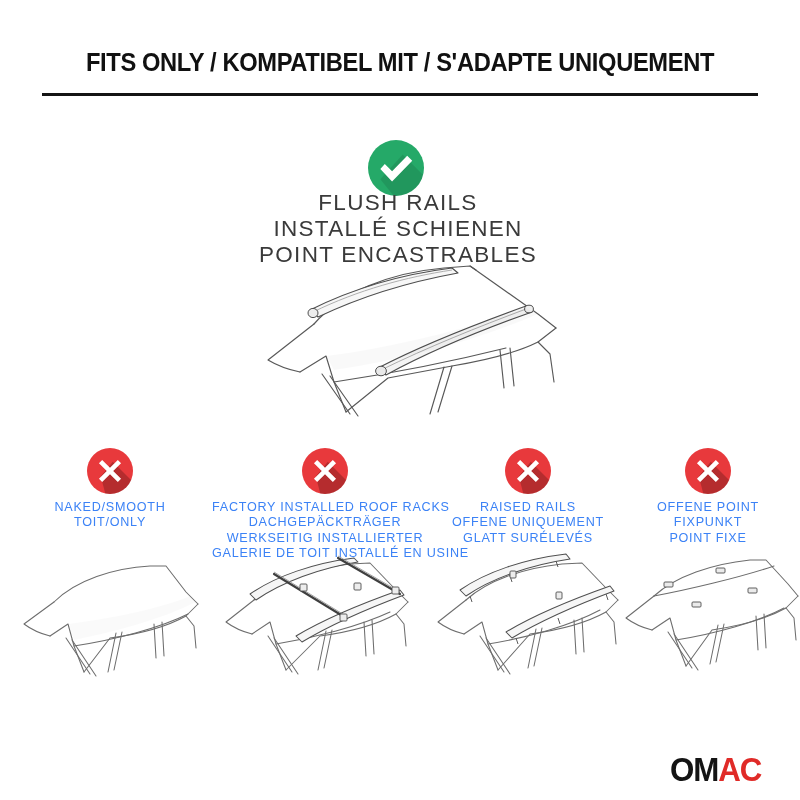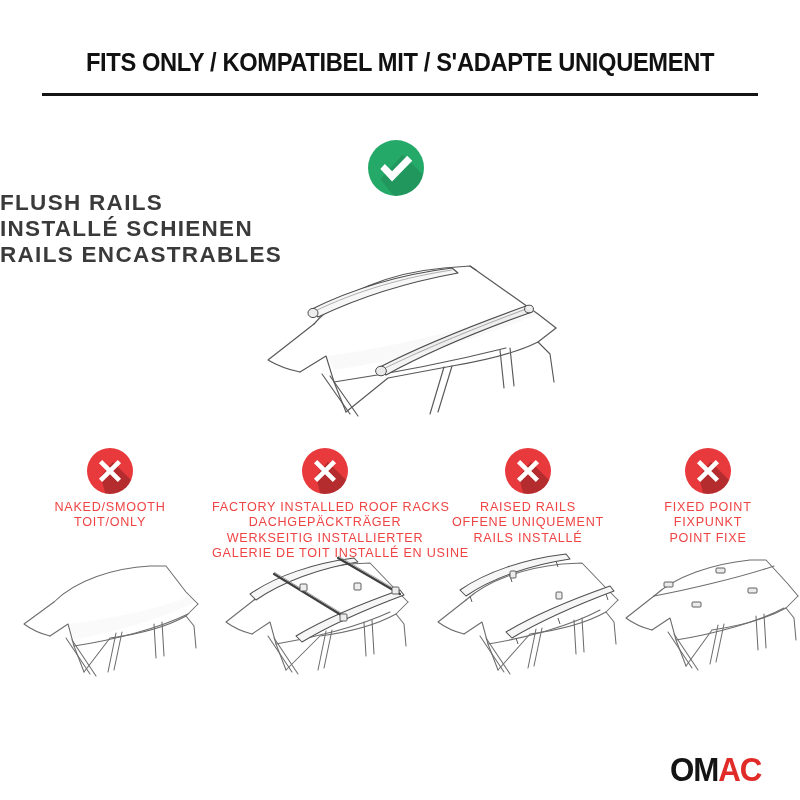--- a/index.html
+++ b/index.html
@@ -35,41 +35,40 @@
   
   .badge{position:relative;border-radius:50%;overflow:hidden;}
   .badge svg{position:absolute;top:0;left:0;width:100%;height:100%;}
 
   
   .hero-badge{
     position:absolute;left:368px;top:140px;width:56px;height:56px;
     background:#25a968;
   }
   .hero-text{
-    position:absolute;left:0;top:190px;width:796px;
+    position:absolute;left:0;top:190px;width:796px;text-align:center;
     color:#3a3a3a;
-    font-weight:bold;
   }
   .hero-text div{
     font-size:22.5px;
     letter-spacing:1.3px;
     line-height:26px;
     white-space:nowrap;
   }
   .hero-art{
     position:absolute;left:238px;top:262px;width:344px;height:168px;
   }
 
   
   .opt{position:absolute;top:448px;}
   .opt-badge{
     position:absolute;top:0;width:46px;height:46px;background:#e8393c;
   }
   .opt-label{
-    position:absolute;top:52px;width:100%;text-align:center;color:#ef4444;
+    position:absolute;top:52px;width:100%;text-align:center;color:#3b82f6;
   }
   .opt-label div{
     font-size:12.6px;
     letter-spacing:0.75px;
     line-height:15.4px;
     white-space:nowrap;
   }
   .opt-art{position:absolute;}
 
   
@@ -113,21 +112,21 @@
   <div class="hero-badge badge">
     <svg viewBox="0 0 100 100">
       <path d="M62 26 L98 62 L98 100 L46 100 L22 70 Z" fill="#000" opacity="0.10"></path>
       <path d="M22 52 L30 43 L43 56 L70 28 L79 37 L43 74 Z" fill="#ffffff"></path>
     </svg>
   </div>
 
   <div class="hero-text">
     <div>FLUSH RAILS</div>
     <div>INSTALLÉ SCHIENEN</div>
-    <div>RAILS ENCASTRABLES</div>
+    <div>POINT ENCASTRABLES</div>
   </div>
 
   <div class="hero-art">
     <svg viewBox="0 0 344 168" width="344" height="168">
       <g fill="none" stroke="#585858" stroke-width="1.15" stroke-linecap="round" stroke-linejoin="round">
 
         <path d="M76 62 C104 30 150 11 206 6 L232 4 L300 52 L318 66"></path>
         <path d="M76 62 L30 98 M30 98 C40 104 52 108 62 110"></path>
         <path d="M62 110 L88 94 L96 120 L108 150"></path>
         <path d="M318 66 L300 80 C280 90 250 98 214 104 L150 116 L108 150"></path>
@@ -242,21 +241,21 @@
   <div class="opt" id="opt-2">
     <div class="opt-badge badge">
       <svg viewBox="0 0 100 100">
         <path d="M56 30 L100 74 L100 100 L40 100 L30 62 Z" fill="#000" opacity="0.22"></path>
         <path d="M33 26 L50 43 L67 26 L74 33 L57 50 L74 67 L67 74 L50 57 L33 74 L26 67 L43 50 L26 33 Z" fill="#ffffff"></path>
       </svg>
     </div>
     <div class="opt-label">
       <div>RAISED RAILS</div>
       <div>OFFENE UNIQUEMENT</div>
-      <div>RAILS INSTALLÉ</div>
+      <div>GLATT SURÉLEVÉS</div>
     </div>
     <div class="opt-art">
       <svg viewBox="0 0 204 136" width="204" height="136">
         <g fill="none" stroke="#6d6d6d" stroke-width="1.05" stroke-linecap="round" stroke-linejoin="round">
           <path d="M40 56 C62 36 98 24 136 20 L156 19 L180 44 L192 56"></path>
           <path d="M40 56 L12 78 C20 84 30 88 38 90"></path>
           <path d="M38 90 L56 78 L62 100 L72 126"></path>
           <path d="M192 56 L180 68 C162 78 134 86 104 90 L72 126"></path>
           <path d="M180 68 L188 78 L190 100"></path>
           <path d="M156 74 L158 108 M148 76 L150 110"></path>
@@ -282,21 +281,21 @@
   </div>
 
   <div class="opt" id="opt-3">
     <div class="opt-badge badge">
       <svg viewBox="0 0 100 100">
         <path d="M56 30 L100 74 L100 100 L40 100 L30 62 Z" fill="#000" opacity="0.22"></path>
         <path d="M33 26 L50 43 L67 26 L74 33 L57 50 L74 67 L67 74 L50 57 L33 74 L26 67 L43 50 L26 33 Z" fill="#ffffff"></path>
       </svg>
     </div>
     <div class="opt-label">
-      <div>FIXED POINT</div>
+      <div>OFFENE POINT</div>
       <div>FIXPUNKT</div>
       <div>POINT FIXE</div>
     </div>
     <div class="opt-art">
       <svg viewBox="0 0 188 130" width="188" height="130">
         <g fill="none" stroke="#6d6d6d" stroke-width="1.05" stroke-linecap="round" stroke-linejoin="round">
           <path d="M40 46 C62 26 98 14 136 10 L152 10 L174 34 L184 46"></path>
           <path d="M40 46 L12 68 C20 74 30 78 38 80"></path>
           <path d="M38 80 L56 68 L62 90 L72 116"></path>
           <path d="M184 46 L172 58 C154 68 126 76 98 80 L72 116"></path>

